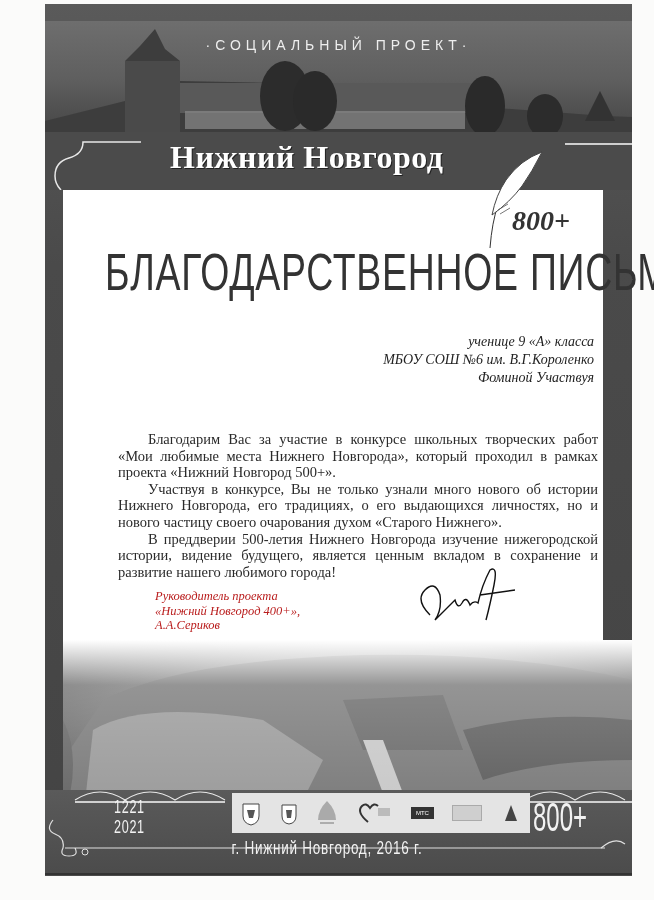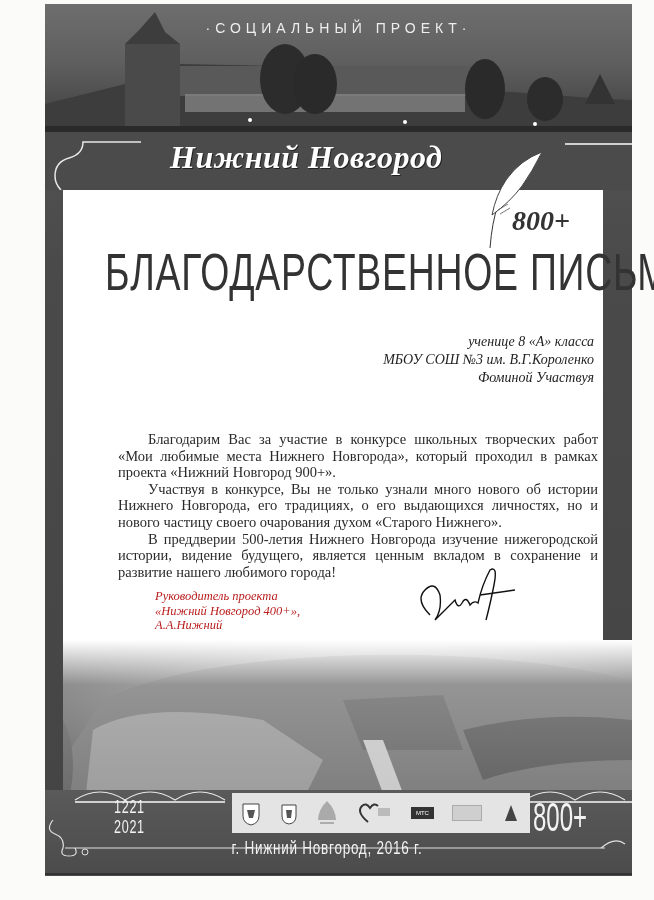--- a/index.html
+++ b/index.html
@@ -1,28 +1,28 @@
 <!DOCTYPE html>
 <html><head>
 <meta charset="utf-8">
 <style>
   html, body { margin:0; padding:0; }
   body { width:654px; height:900px; background:#fbfbfa; position:relative; overflow:hidden;
          font-family:"Liberation Serif", serif; color:#222; }
   .frame { position:absolute; left:45px; top:4px; width:587px; height:872px;
            background:linear-gradient(180deg,#5a5a5a 0%,#4a4a4a 30%,#444 100%); }
-  .top-photo { position:absolute; left:45px; top:4px; width:587px; height:128px; overflow:hidden;
+  .top-photo { position:absolute; left:45px; top:21px; width:587px; height:128px; overflow:hidden;
                background:linear-gradient(180deg,#6e6e6e 0%,#5f5f5f 45%,#3e3e3e 100%); }
   .project-label { position:absolute; left:0; right:0; top:16px; text-align:center;
                    font-family:"Liberation Sans", sans-serif; font-size:14px; letter-spacing:5px;
                    color:#eee; }
   .title-band { position:absolute; left:45px; top:132px; width:587px; height:58px;
                 background:#4b4b4b; }
   .title-script { position:absolute; left:170px; top:139px; font-family:"Liberation Serif", serif;
-                  font-style:italic; font-weight:bold; font-size:32px; color:#fff;
+                  font-weight:bold; font-size:32px; color:#fff;
                   text-shadow:1px 1px 0 #222; letter-spacing:0.5px; }
   .panel { position:absolute; left:63px; top:190px; width:540px; height:460px; background:#fff; }
   .plus800 { position:absolute; left:512px; top:205px; font-family:"Liberation Serif", serif;
              font-style:italic; font-weight:bold; font-size:28px; color:#333; }
   .heading { position:absolute; left:105px; top:244px; width:500px; text-align:center;
              font-family:"Liberation Sans", sans-serif; font-size:52px; line-height:56px;
              color:#333; letter-spacing:1px; transform:scaleX(0.72); transform-origin:left top;
              white-space:nowrap; font-weight:normal; }
   .recipient { position:absolute; right:60px; top:333px; text-align:right; font-style:italic;
                font-size:14px; line-height:18px; color:#222; }
@@ -91,27 +91,27 @@
 <svg style="position:absolute;left:470px;top:150px" width="80" height="100" viewBox="0 0 80 100">
   <path d="M72 2 Q40 20 28 55 Q22 72 20 98" fill="none" stroke="#333" stroke-width="1"></path>
   <path d="M72 2 Q50 10 36 30 Q26 45 22 65 Q40 52 52 36 Q62 22 72 2 Z" fill="#fff" stroke="#444" stroke-width="1"></path>
   <path d="M28 60 L38 54 M30 64 L40 58" stroke="#555" stroke-width="0.8"></path>
 </svg>
 <div class="plus800">800+</div>
 
 <div class="heading">БЛАГОДАРСТВЕННОЕ ПИСЬМО</div>
 
 <div class="recipient">
-  <div>ученице 8 «А» класса</div>
-  <div>МБОУ СОШ №3 им. В.Г.Короленко</div>
+  <div>ученице 9 «А» класса</div>
+  <div>МБОУ СОШ №6 им. В.Г.Короленко</div>
   <div>Фоминой Участвуя</div>
 </div>
 
 <div class="body-text">
-  <p>Благодарим Вас за участие в конкурсе школьных творческих работ «Мои любимые места Нижнего Новгорода», который проходил в рамках проекта «Нижний Новгород 900+».</p>
+  <p>Благодарим Вас за участие в конкурсе школьных творческих работ «Мои любимые места Нижнего Новгорода», который проходил в рамках проекта «Нижний Новгород 500+».</p>
   <p>Участвуя в конкурсе, Вы не только узнали много нового об истории Нижнего Новгорода, его традициях, о его выдающихся личностях, но и нового частицу своего очарования духом «Старого Нижнего».</p>
   <p>В преддверии 500-летия Нижнего Новгорода изучение нижегородской истории, видение будущего, является ценным вкладом в сохранение и развитие нашего любимого города!</p>
 </div>
 
 <div class="bottom-photo">
   <svg width="569" height="180" viewBox="0 0 569 180">
     <defs>
       <linearGradient id="fadeTop" x1="0" y1="0" x2="0" y2="1">
         <stop offset="0" stop-color="#fff" stop-opacity="1"></stop>
         <stop offset="0.25" stop-color="#fff" stop-opacity="0.2"></stop>
@@ -124,21 +124,21 @@
     <path d="M300 100 L330 180 L350 180 L320 100 Z" fill="#c8c8c8"></path>
     <path d="M400 90 Q480 70 569 80 L569 120 Q480 120 420 140 Z" fill="#5e5e5e"></path>
     <path d="M0 80 Q20 120 0 180 Z" fill="#666"></path>
     <rect x="0" y="0" width="569" height="180" fill="url(#fadeTop)"></rect>
   </svg>
 </div>
 
 <div class="signer">
   <div>Руководитель проекта</div>
   <div>«Нижний Новгород 400+»,</div>
-  <div>А.А.Нижний</div>
+  <div>А.А.Сериков</div>
 </div>
 
 <svg class="signature" viewBox="0 0 110 70">
   <path d="M20 50 Q5 35 15 25 Q25 15 30 30 Q32 45 25 55 Q40 40 45 35 Q48 45 52 38 Q56 30 60 40 Q64 35 68 38 Q72 20 80 5 Q88 0 84 20 Q80 40 76 55 M70 30 L105 25" fill="none" stroke="#111" stroke-width="1.4"></path>
 </svg>
 
 <div class="footer-band">
   <svg width="587" height="86" viewBox="0 0 587 86">
     <path d="M30 10 Q55 -6 80 10 Q105 -6 130 10 Q155 -6 180 10" fill="none" stroke="#e8e8e8" stroke-width="1.2"></path>
     <path d="M480 10 Q505 -6 530 10 Q555 -6 580 10" fill="none" stroke="#e8e8e8" stroke-width="1.2"></path>

